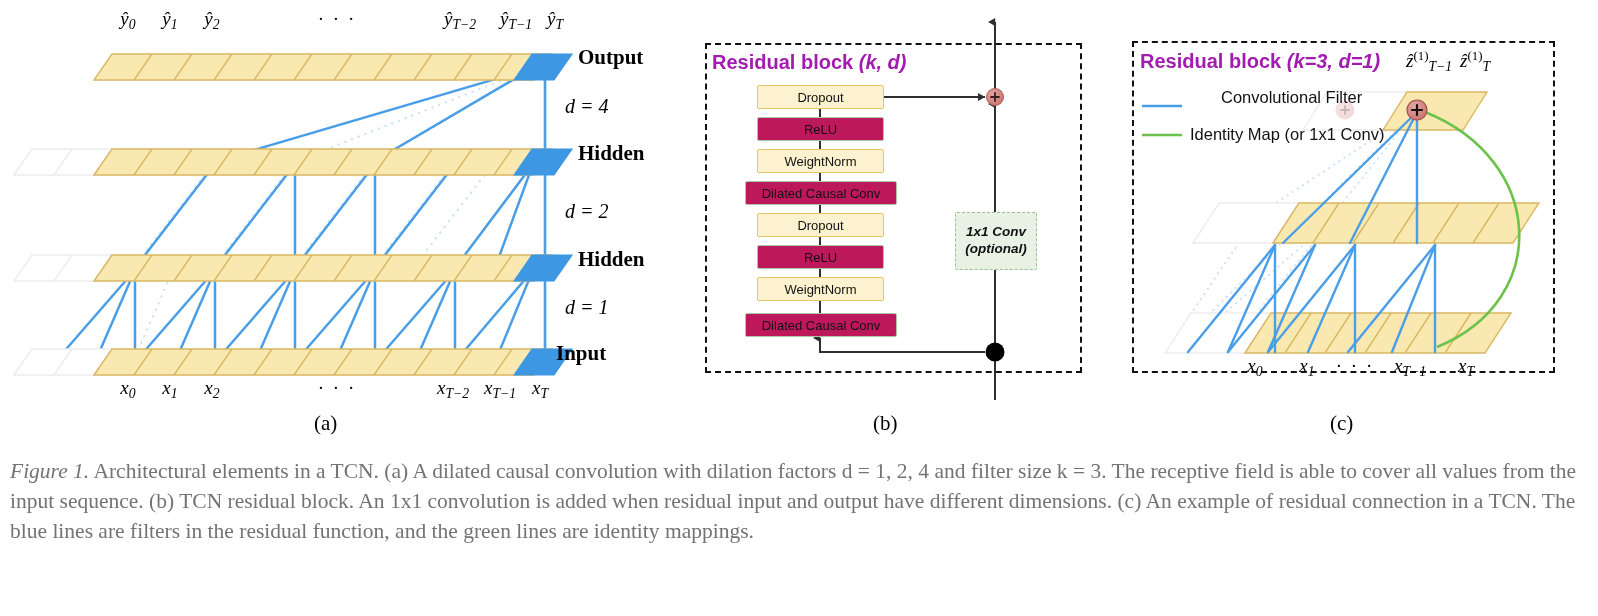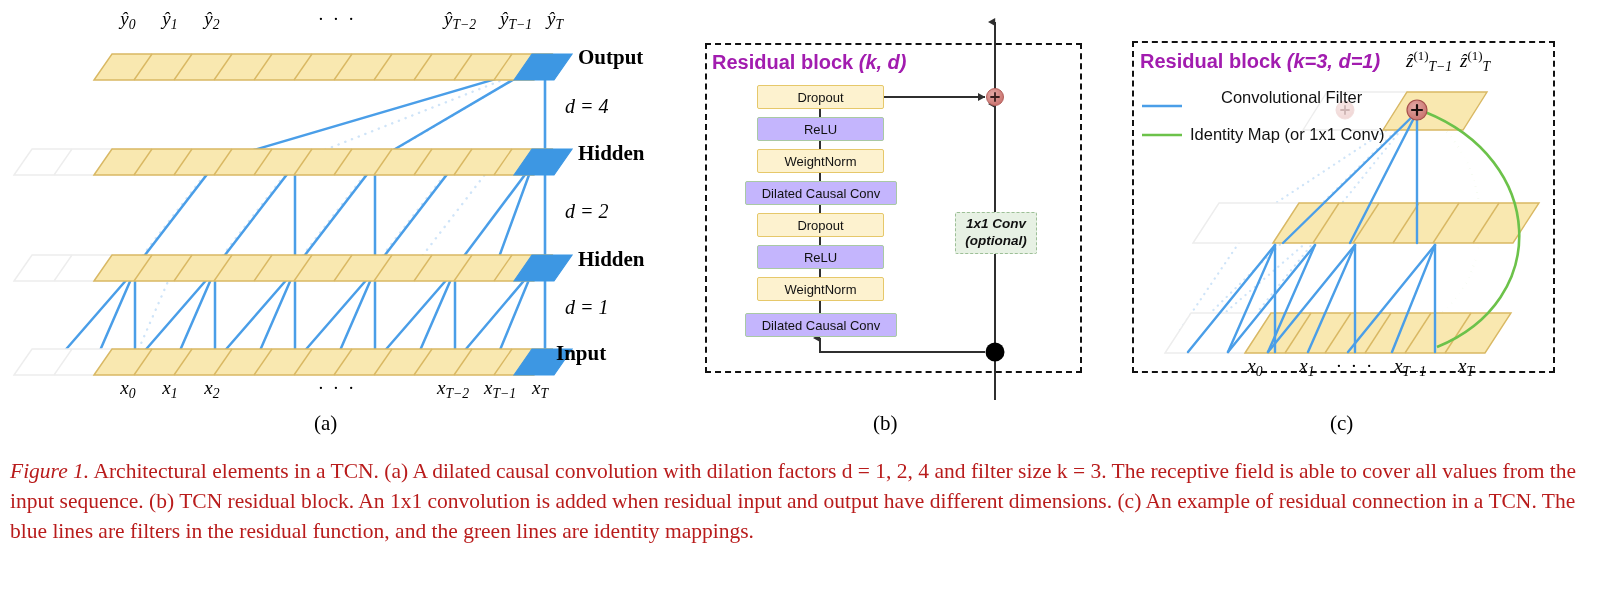--- a/index.html
+++ b/index.html
@@ -35,21 +35,21 @@
   }
 
   
   .bbox{
     position:absolute;box-sizing:border-box;
     display:flex;align-items:center;justify-content:center;
     font-family:"Liberation Sans",sans-serif;font-size:13px;color:#111;
     border-radius:2px;white-space:nowrap;
   }
   .bbox.yellow{background:#fdf2cf;border:1.4px solid #e6c86a;}
-  .bbox.green{background:#c4b5fd;border:1.4px solid #a9c9a4;}
+  .bbox.green{background:#be185d;border:1.4px solid #a9c9a4;}
   .bbox.dashgreen{
     background:#e7f1e4;border:1.6px dashed #9dbf97;
     font-style:italic;font-weight:bold;line-height:1.25;flex-direction:column;
   }
 
   .panelbox{
     position:absolute;box-sizing:border-box;
     border:2.4px dashed #111;background:transparent;
   }
   .paneltitle{
@@ -66,21 +66,21 @@
   
   .legtext{
     position:absolute;font-family:"Liberation Sans",sans-serif;font-size:16.5px;
     white-space:nowrap;color:#111;
   }
 
   
   .caption{
     position:absolute;left:10px;top:456px;width:1580px;
     font-family:"Liberation Serif",serif;font-size:21.5px;line-height:1.40;
-    text-align:left;color:#b91c1c;
+    text-align:left;color:#737373;
   }
   .caption i{font-style:italic;}
 </style>
 </head>
 <body>
 
 <div class="fig">
 
   <svg class="layer" viewBox="0 0 1598 616" xmlns="http://www.w3.org/2000/svg">
     <defs>
@@ -410,21 +410,21 @@
 
   <div class="bbox yellow" style="left:757px;top:85px;width:127px;height:24px;">Dropout</div>
   <div class="bbox green" style="left:757px;top:117px;width:127px;height:24px;">ReLU</div>
   <div class="bbox yellow" style="left:757px;top:149px;width:127px;height:24px;">WeightNorm</div>
   <div class="bbox green" style="left:745px;top:181px;width:152px;height:24px;">Dilated Causal Conv</div>
   <div class="bbox yellow" style="left:757px;top:213px;width:127px;height:24px;">Dropout</div>
   <div class="bbox green" style="left:757px;top:245px;width:127px;height:24px;">ReLU</div>
   <div class="bbox yellow" style="left:757px;top:277px;width:127px;height:24px;">WeightNorm</div>
   <div class="bbox green" style="left:745px;top:313px;width:152px;height:24px;">Dilated Causal Conv</div>
 
-  <div class="bbox dashgreen" style="left:955px;top:212px;width:82px;height:42px;font-size:13.5px;">
+  <div class="bbox dashgreen" style="left:955px;top:212px;width:82px;height:58px;font-size:13.5px;">
     <span>1x1 Conv</span>
     <span>(optional)</span>
   </div>
 
   <div class="panelbox" style="left:1132px;top:41px;width:423px;height:332px;"></div>
 
   <div class="paneltitle" style="left:1140px;top:50px;">
     <span>Residual block </span><i>(k=3, d=1)</i>
   </div>
 

